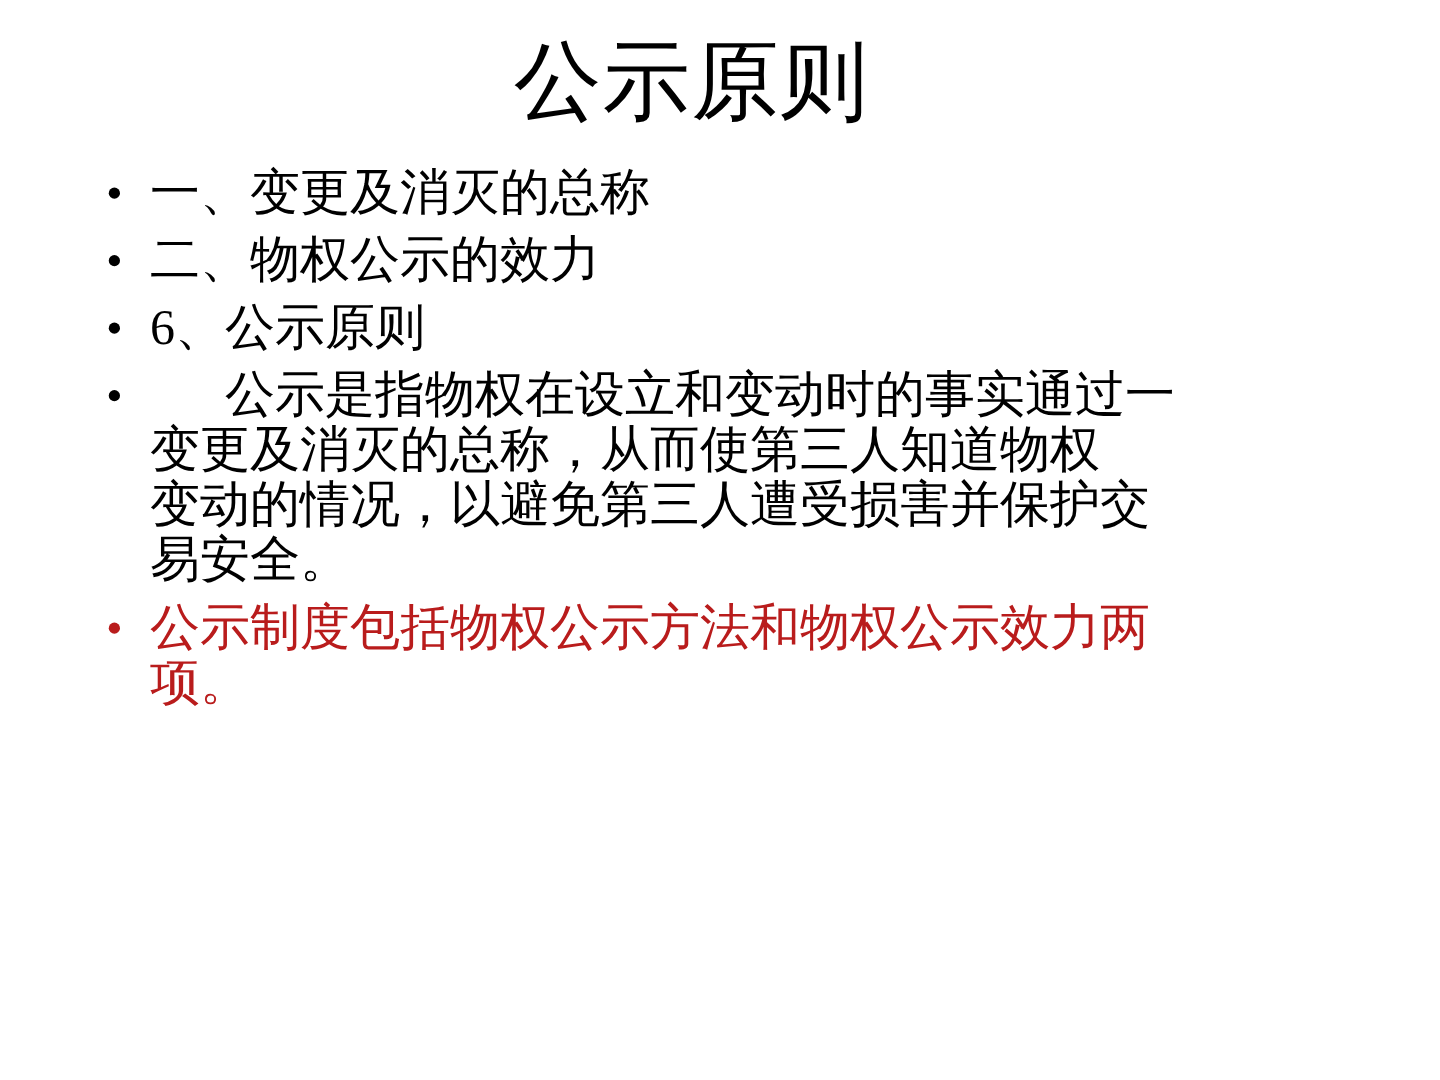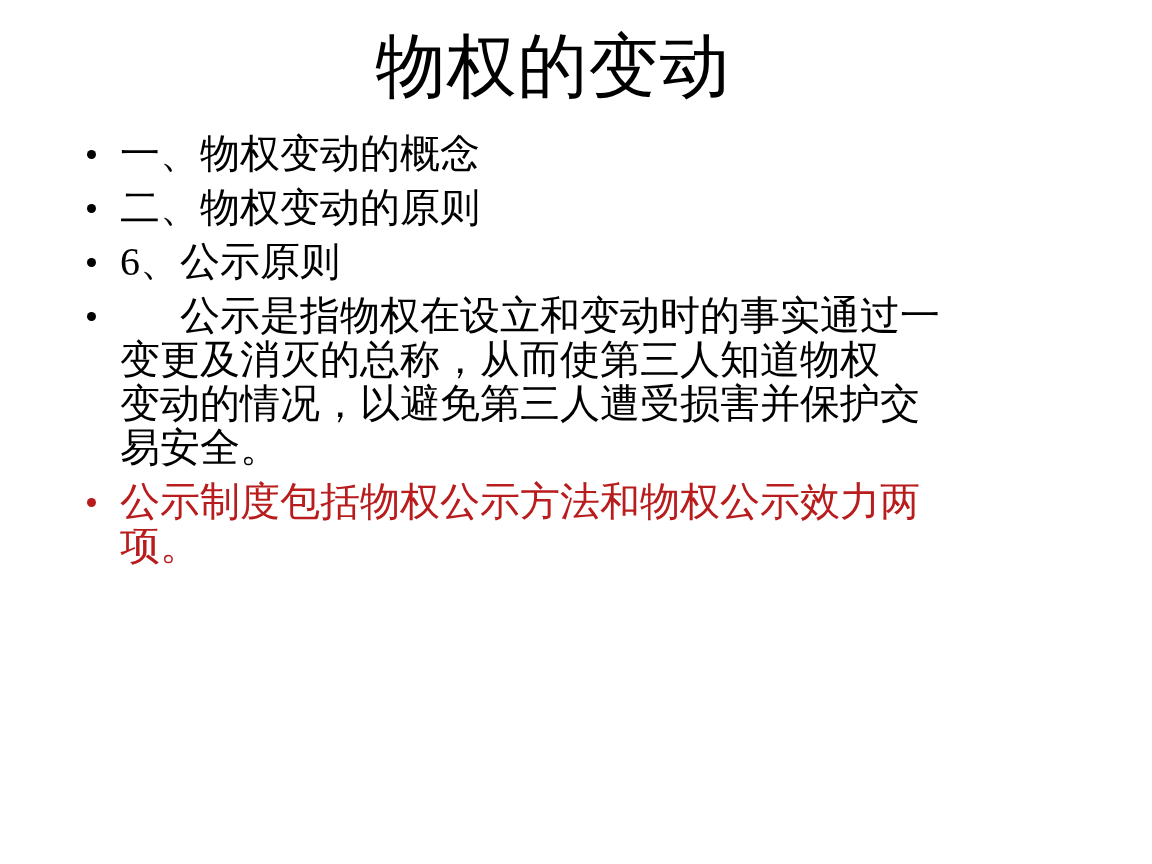--- a/index.html
+++ b/index.html
@@ -68,33 +68,33 @@
   }
   .item.red {
     color: #b91c1c;
   }
 </style>
 </head>
 <body>
 
 <div class="slide">
 
-  <h1 class="title">物权的变动</h1>
+  <h1 class="title">公示原则</h1>
 
   <ul class="content">
 
     <li class="item">
       <span class="dot"></span>
-      <span class="txt">一、物权变动的概念</span>
+      <span class="txt">一、变更及消灭的总称</span>
     </li>
 
 
     <li class="item">
       <span class="dot"></span>
-      <span class="txt">二、物权变动的原则</span>
+      <span class="txt">二、物权公示的效力</span>
     </li>
 
     <li class="item">
       <span class="dot"></span>
       <span class="txt">6、公示原则</span>
     </li>
 
     <li class="item indent-first">
       <span class="dot"></span>
       <span class="txt">公示是指物权在设立和变动时的事实通过一

